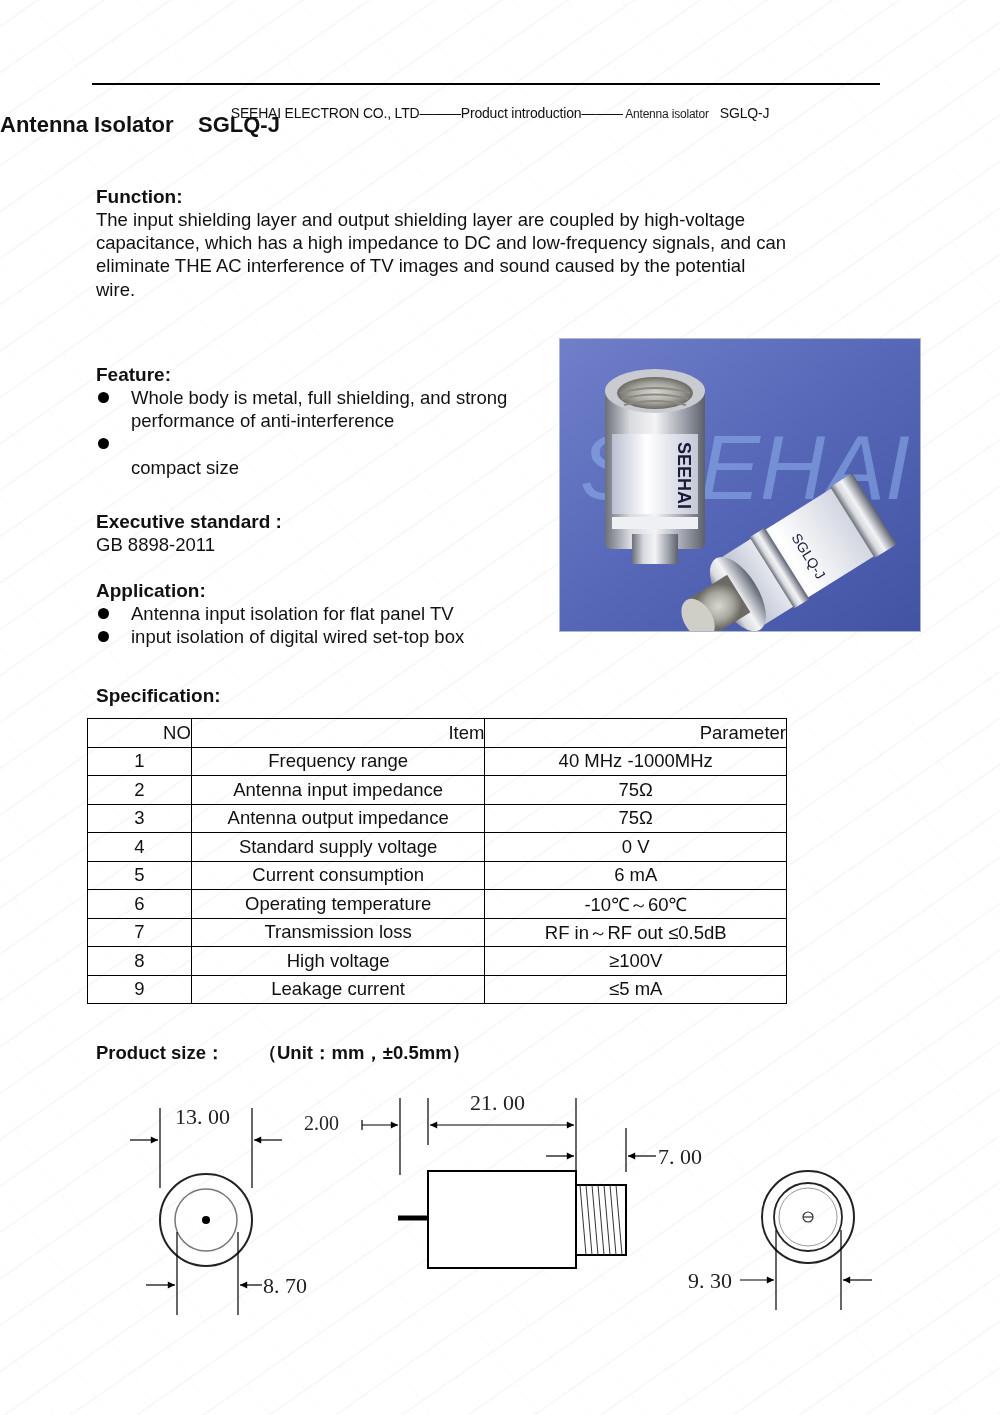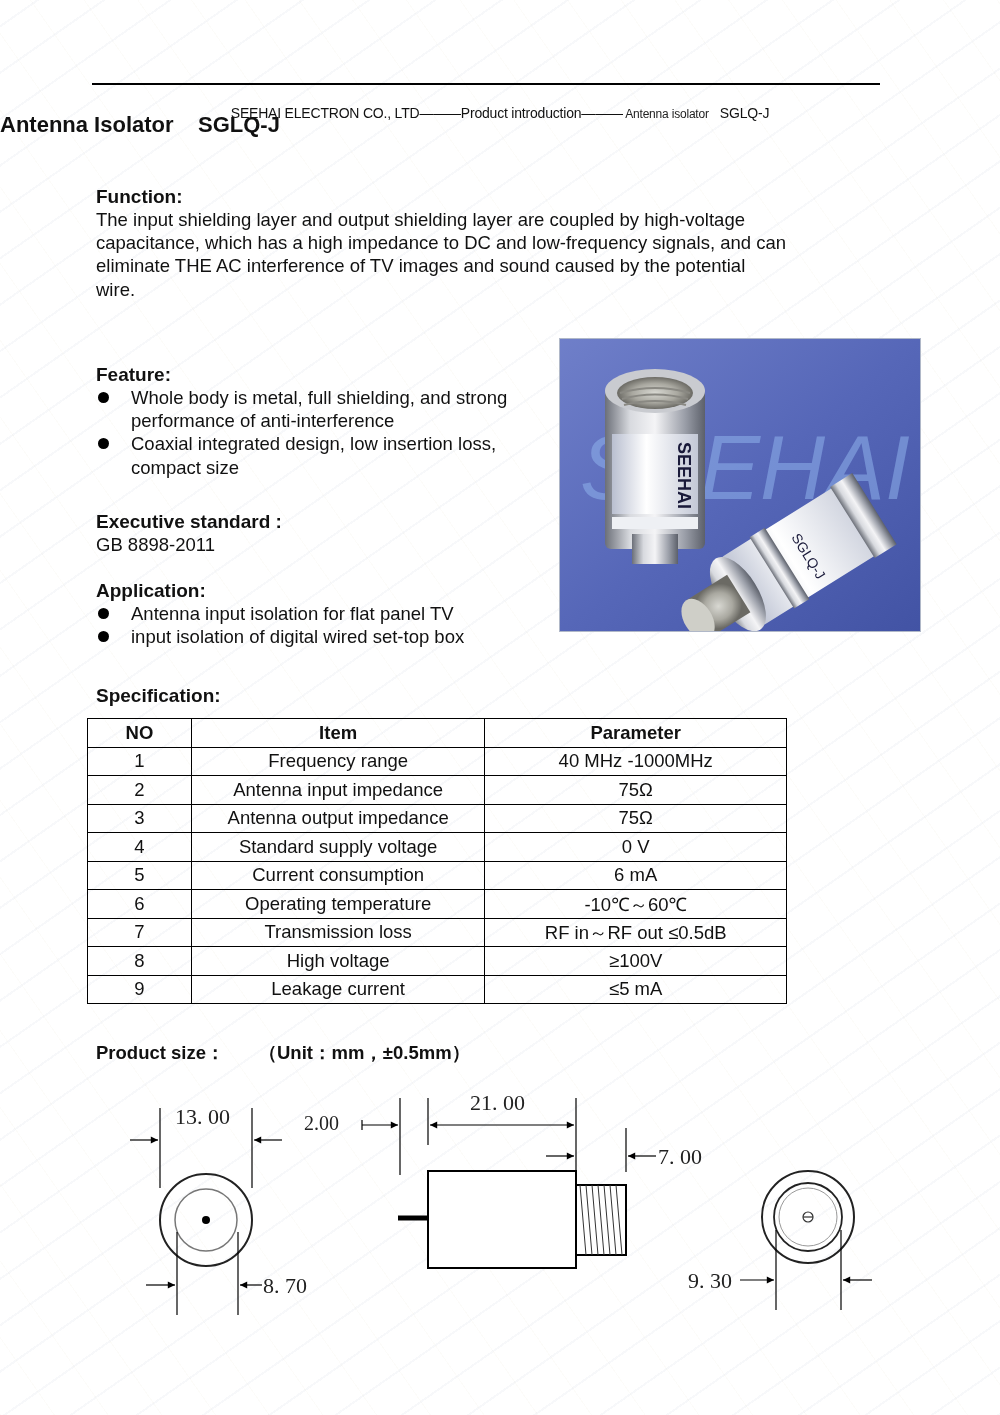--- a/index.html
+++ b/index.html
@@ -17,21 +17,21 @@
   .header-rule { left:92px; width:788px; top:83px; height:2px; background:#000; }
   .title { left:0; width:972px; top:112px; text-align:left; font-size:22px; font-weight:bold; }
   .h { font-weight:bold; font-size:19px; }
   .p { font-size:18.5px; line-height:23.2px; }
   .bullets { list-style:none; margin:0; padding:0; }
   .bullets li { position:relative; padding-left:35px; font-size:18.5px; line-height:23.2px; }
   .bullets li .dot { position:absolute; left:2px; top:6px; width:11px; height:11px; border-radius:50%; background:#000; }
   .photo { left:559px; top:338px; width:360px; height:292px; overflow:hidden; border:1px solid #b0b8c8; }
   table.spec { border-collapse:collapse; font-size:18.5px; }
   table.spec td, table.spec th { border:1.5px solid #000; text-align:center; height:27.5px; padding:0; }
-  table.spec th { font-weight:bold; }
+  table.spec th { font-weight:normal;text-align:right; }
   .size-h { left:96px; top:1040px; font-size:18.5px; font-weight:bold; }
   .size-h .unit { margin-left:34px; }
 </style>
 </head>
 <body>
 
 <div class="abs header">
   <span>SEEHAI ELECTRON CO., LTD</span><span>———</span><span>Product introduction</span><span>———</span><span class="sm"> Antenna isolator</span>&nbsp;&nbsp;&nbsp;<span>SGLQ-J</span>
 </div>
 <div class="abs header-rule"></div>
@@ -47,21 +47,21 @@
     <div>capacitance, which has a high impedance to DC and low-frequency signals, and can</div>
     <div>eliminate THE AC interference of TV images and sound caused by the potential</div>
     <div>wire.</div>
   </div>
 </div>
 
 <div class="abs" style="left:96px; top:348px; width:460px;margin-top:16px;">
   <div class="h">Feature:</div>
   <ul class="bullets">
     <li><span class="dot"></span><span>Whole body is metal, full shielding, and strong</span><br><span>performance of anti-interference</span></li>
-    <li><span class="dot"></span><span>Coaxial integrated design, low insertion loss,</span><br><span>compact size</span></li>
+    <li><span class="dot"></span><br><span>compact size</span></li>
   </ul>
 </div>
 
 <div class="abs photo">
   <svg width="360" height="292" viewBox="0 0 360 292">
     <defs>
       <linearGradient id="bg" x1="0" y1="0" x2="1" y2="1">
         <stop offset="0" stop-color="#6f7fc9"></stop>
         <stop offset="0.5" stop-color="#5667b8"></stop>
         <stop offset="1" stop-color="#4253a4"></stop>

